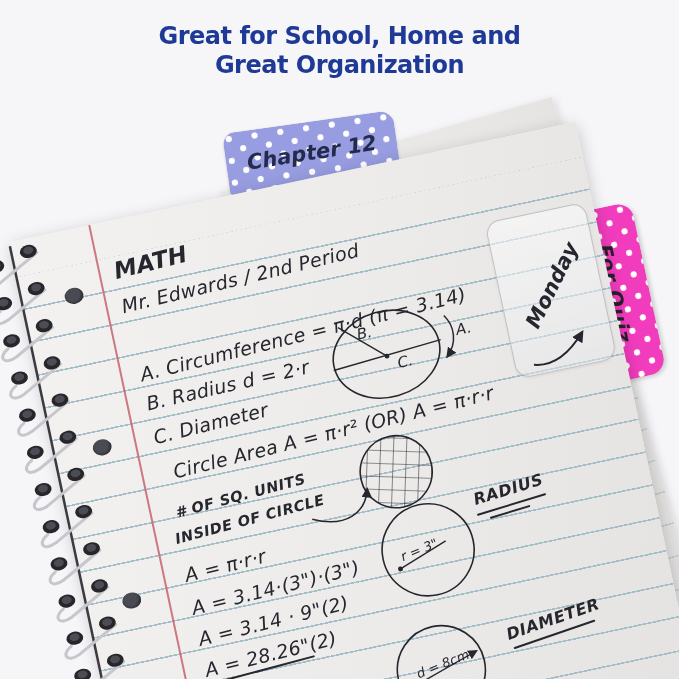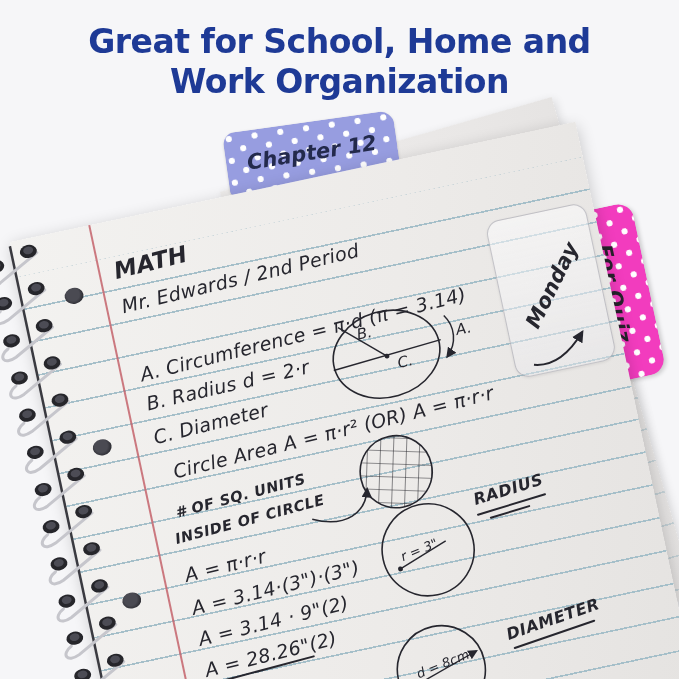--- a/index.html
+++ b/index.html
@@ -1,21 +1,21 @@
 <!DOCTYPE html>
 <html><head>
 <meta charset="utf-8">
 <style>
   html,body{margin:0;padding:0;width:679px;height:679px;overflow:hidden;
     background:#f6f6f8;font-family:"DejaVu Sans",sans-serif;}
   .canvas{position:relative;width:679px;height:679px;overflow:hidden;}
 
   
   .headline{position:absolute;top:22px;left:0;width:679px;text-align:center;
-    color:#1e3a96;font-weight:bold;font-size:33px;line-height:1.22;letter-spacing:-0.5px;}
+    color:#1e3a96;font-weight:bold;font-size:24px;line-height:1.22;letter-spacing:-0.5px;}
 
   
   .back-sheet{position:absolute;left:220px;top:192px;width:345px;height:520px;
     transform:rotate(-16deg);transform-origin:top left;
     background:linear-gradient(100deg,#efedec 0%,#e9e7e6 60%,#e2e0df 100%);
     box-shadow:2px 3px 10px rgba(0,0,0,.12);}
   .back-rules{position:absolute;left:0;top:118px;right:0;bottom:0;
     background:repeating-linear-gradient(to bottom,transparent 0,transparent 31px,
       rgba(150,180,192,.45) 31px,rgba(150,180,192,.45) 32.6px);}
 
@@ -67,21 +67,21 @@
 
   .spiral{position:absolute;left:-34px;top:4px;}
 </style>
 </head>
 <body>
 
 <div class="canvas">
 
   <div class="headline">
     <div>Great for School, Home and</div>
-    <div>Work Organization</div>
+    <div>Great Organization</div>
   </div>
 
   <div class="back-sheet">
     <div class="back-rules"></div>
   </div>
 
   <div class="chapter-tab tab-dots">
     <span>Chapter 12</span>
   </div>
 

